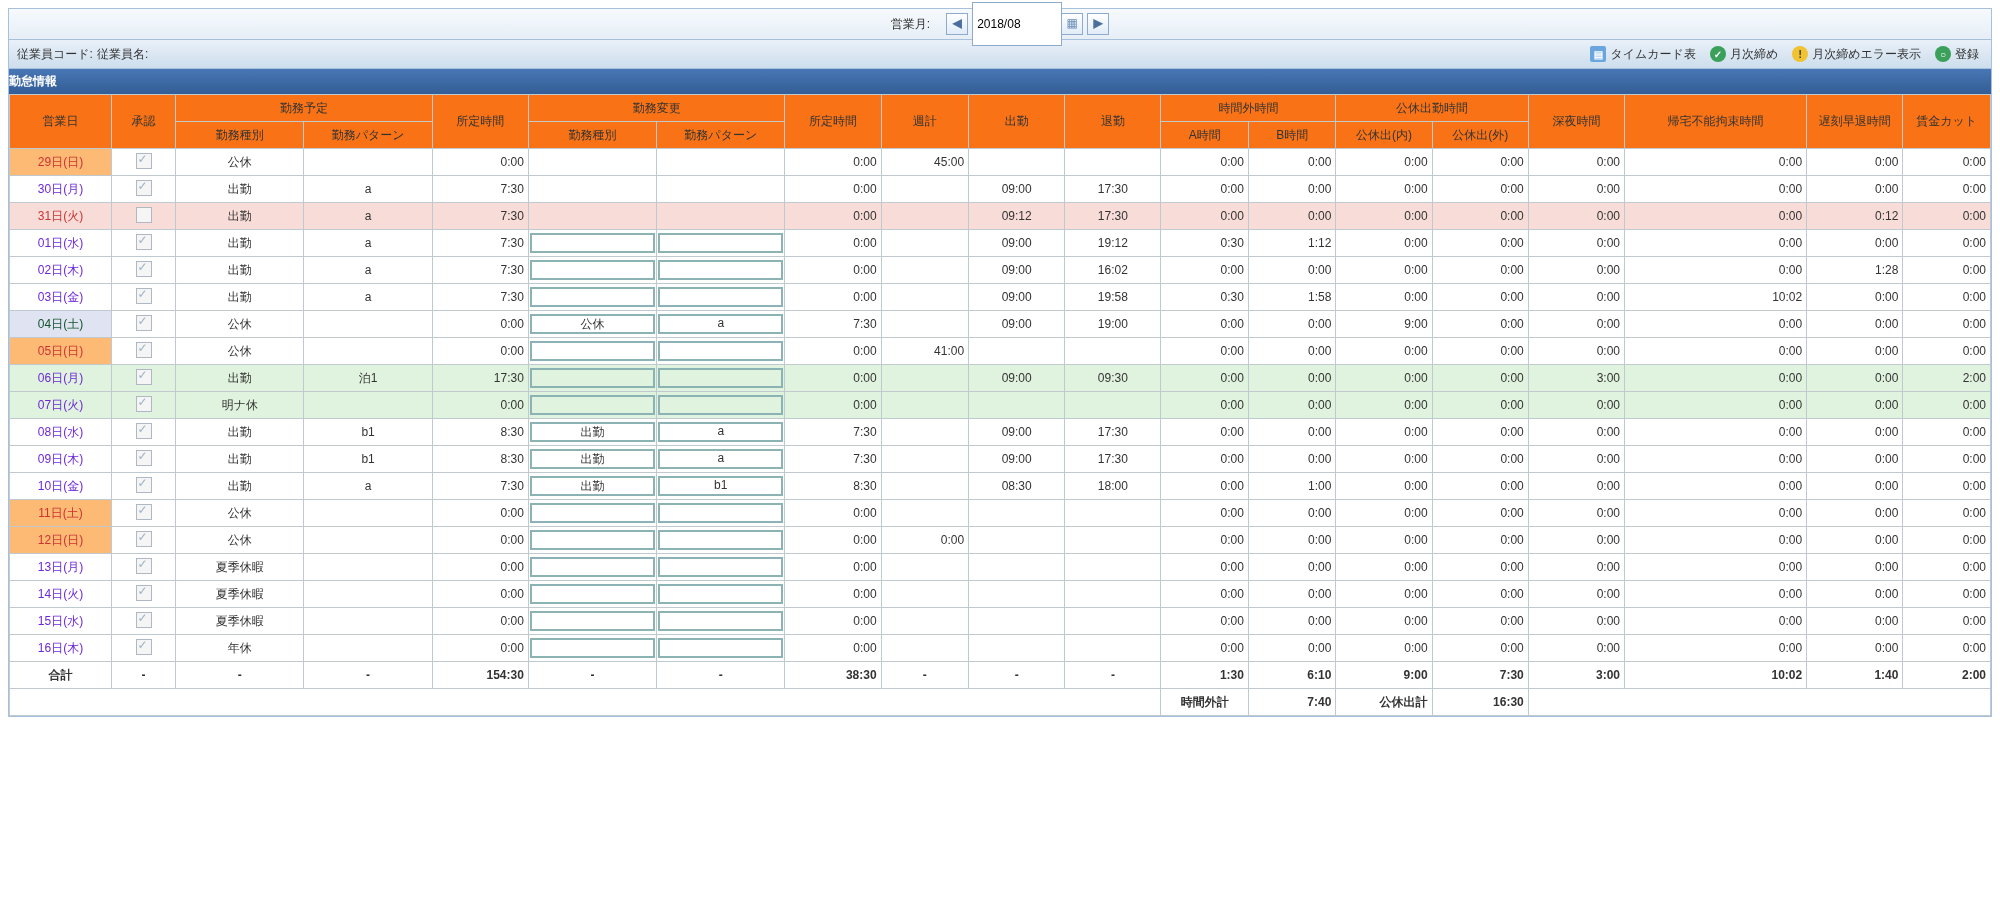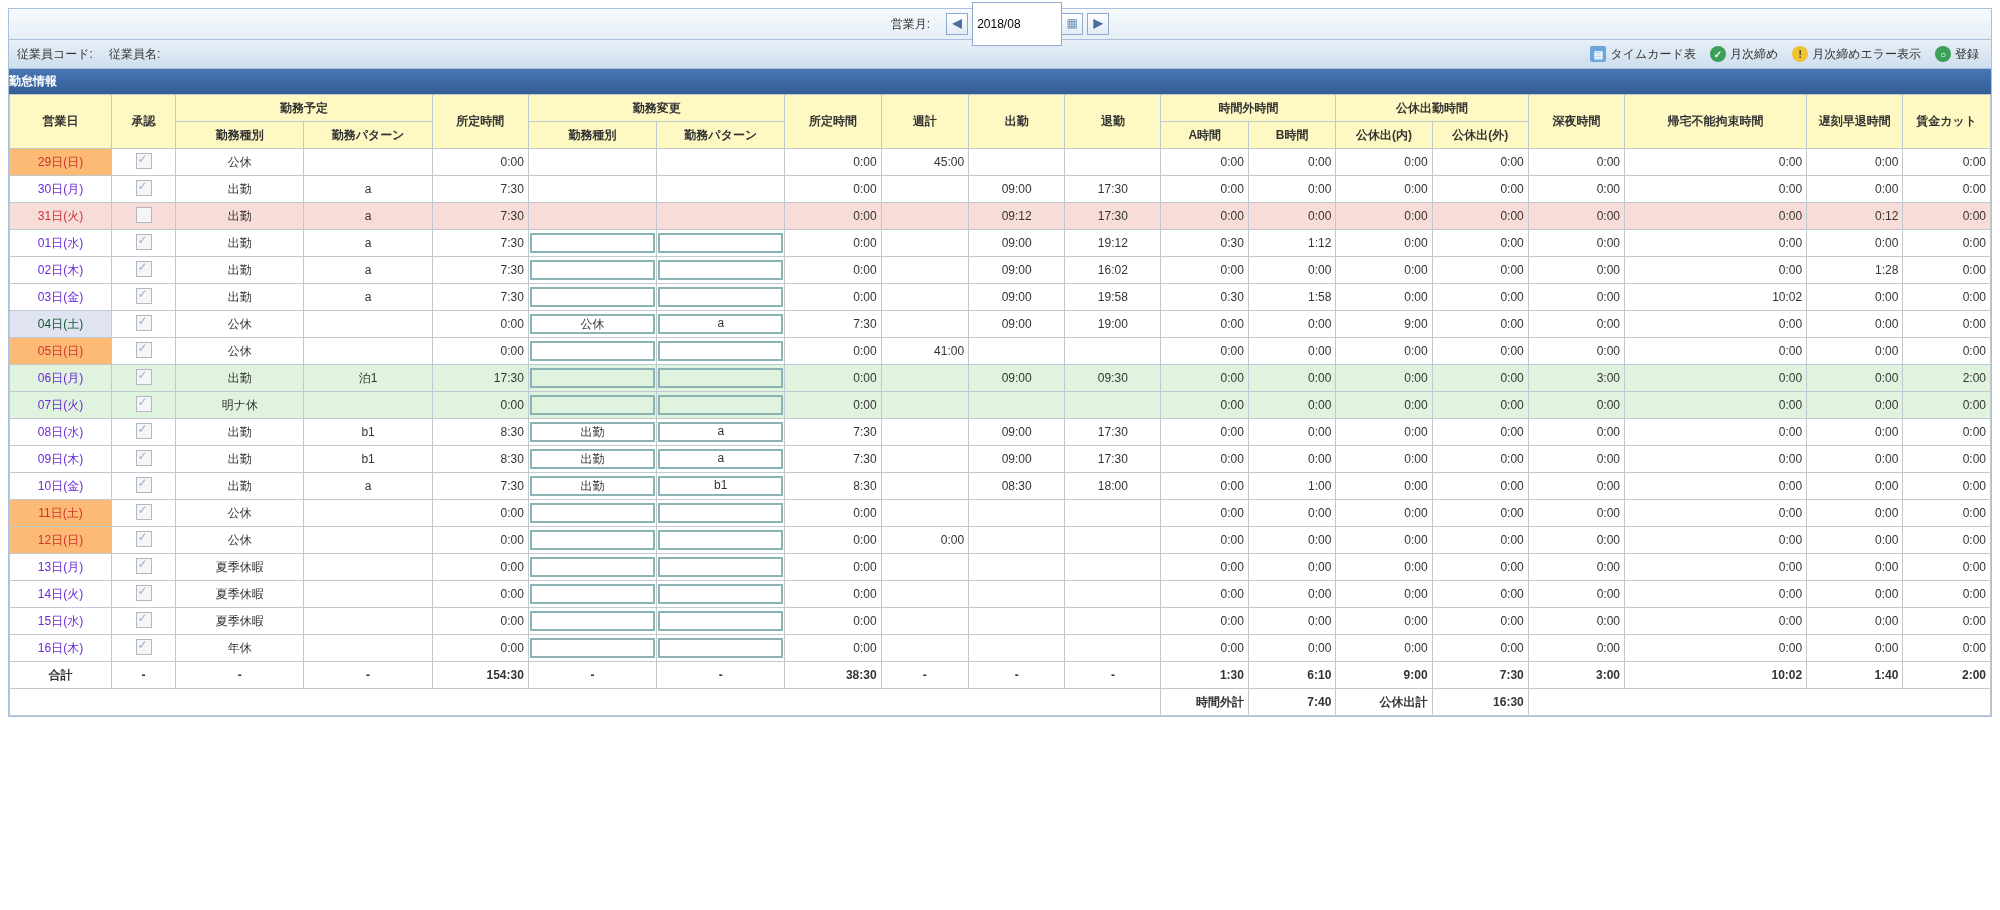--- a/index.html
+++ b/index.html
@@ -4,32 +4,32 @@
 <style>
 html,body{margin:0;padding:0;font-family:"Meiryo","MS PGothic",sans-serif;background:#fff;font-size:12px;color:#333}
 .outer{border:1px solid #a7c0dc;margin:8px}
 .top{background:linear-gradient(#f6fafd,#e6eef6);height:30px;display:flex;align-items:center;justify-content:center;border-bottom:1px solid #a7c0dc}
 .top .lab{margin-right:16px}
 .nav{width:20px;height:20px;border:1px solid #8faacc;background:linear-gradient(#fff,#e0ecf7);color:#4a6e9e;text-align:center;line-height:18px;font-weight:bold;cursor:pointer}
 .dateinput{display:flex;align-items:center;margin:0 4px}
 .dateinput input{width:80px;height:18px;border:1px solid #8faacc;padding:12px 4px;font-size:12px}
 .dateinput .cal{width:20px;height:20px;border:1px solid #8faacc;border-left:none;background:linear-gradient(#fff,#e0ecf7);color:#6b8db8;text-align:center;line-height:18px}
 .sub{background:linear-gradient(#e9f0f8,#cddeed);height:28px;display:flex;align-items:center;padding:0 8px;border-bottom:1px solid #a7c0dc}
-.sub .l{display:flex;gap:16px}
+.sub .l{display:flex;gap:4px}
 .sub .r{margin-left:auto;display:flex;gap:6px}
 .sub .btn{display:flex;align-items:center;gap:4px;cursor:pointer;padding:2px 4px}
 .ico{width:16px;height:16px;border-radius:8px;display:inline-flex;align-items:center;justify-content:center;color:#fff;font-size:10px;font-weight:bold}
 .ico-card{background:#6aa6dd;border-radius:2px}
 .ico-green{background:#3aa05a}
 .ico-yellow{background:#f1c232;color:#333}
 .title{background:linear-gradient(#4877b5,#335d95);color:#fff;font-weight:bold;padding:4px 0}
 .wrap{overflow:auto;max-height:650px}
 table{border-collapse:collapse;width:100%;table-layout:fixed}
 th,td{border:1px solid #c0c8d0;padding:3px 4px;text-align:center;height:20px;white-space:nowrap;overflow:hidden}
-th{background:#fef9c3;font-weight:bold}
+th{background:#f97316;font-weight:normal}
 td.num{text-align:right}
 td.cell-input{background:#fff;padding:0}
 td.cell-input div{border:2px solid #8bb3b3;height:16px;margin:1px}
 .ck{width:14px;height:14px;border:1px solid #b0b8c4;background:#f5f5f5;display:inline-block;position:relative}
 .ck.on:after{content:"✓";position:absolute;left:1px;top:-2px;color:#9fb2c7;font-size:12px}
 .d-sun .c-date{color:#c33;background:#fdba74}
 .d-sat .c-date{color:#14532d;background:#e0e4f2}
 .d-blue .c-date{color:#6d28d9}
 .d-red .c-date{color:#c33}
 tr.hl-pink td{background:#f7dcd7}
@@ -618,21 +618,21 @@
           <td class="num">6:10</td>
           <td class="num">9:00</td>
           <td class="num">7:30</td>
           <td class="num">3:00</td>
           <td class="num">10:02</td>
           <td class="num">1:40</td>
           <td class="num">2:00</td>
         </tr>
         <tr class="totals">
           <td colspan="11" style="border-right:none"></td>
-          <td style="text-align:right">時間外計</td>
+          <td style="text-align:center">時間外計</td>
           <td class="num">7:40</td>
           <td style="text-align:right">公休出計</td>
           <td class="num">16:30</td>
           <td colspan="4"></td>
         </tr>
       </tbody>
     </table>
   </div>
 </div>
 

